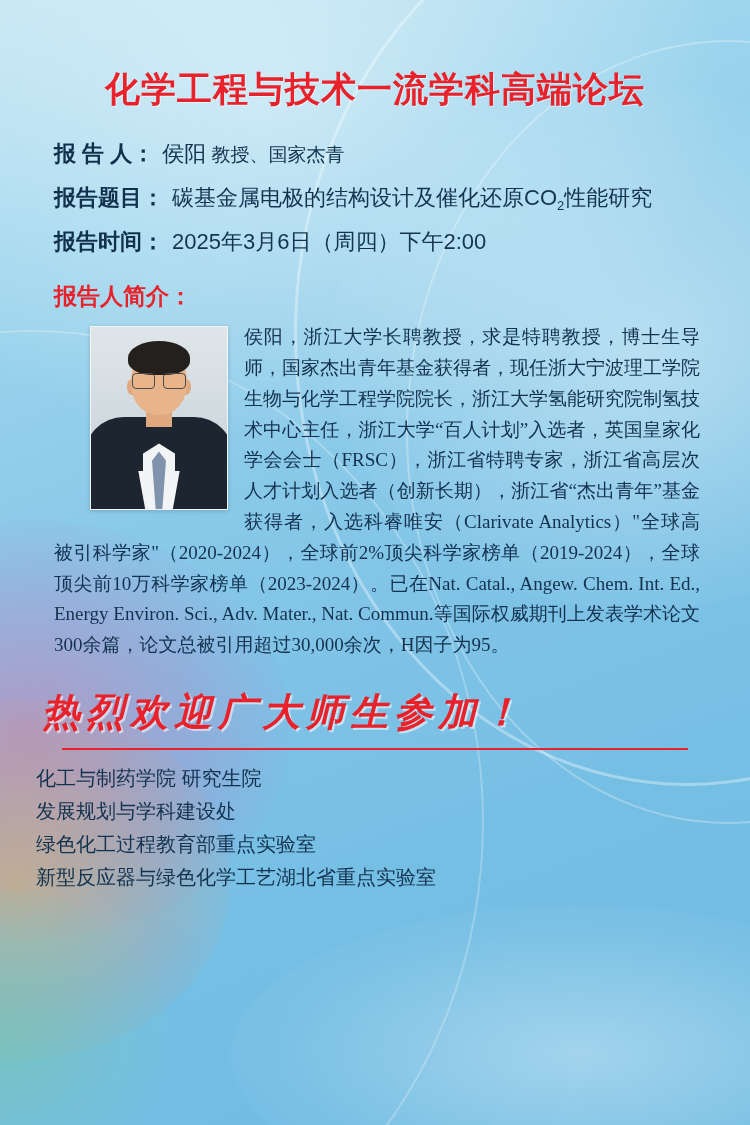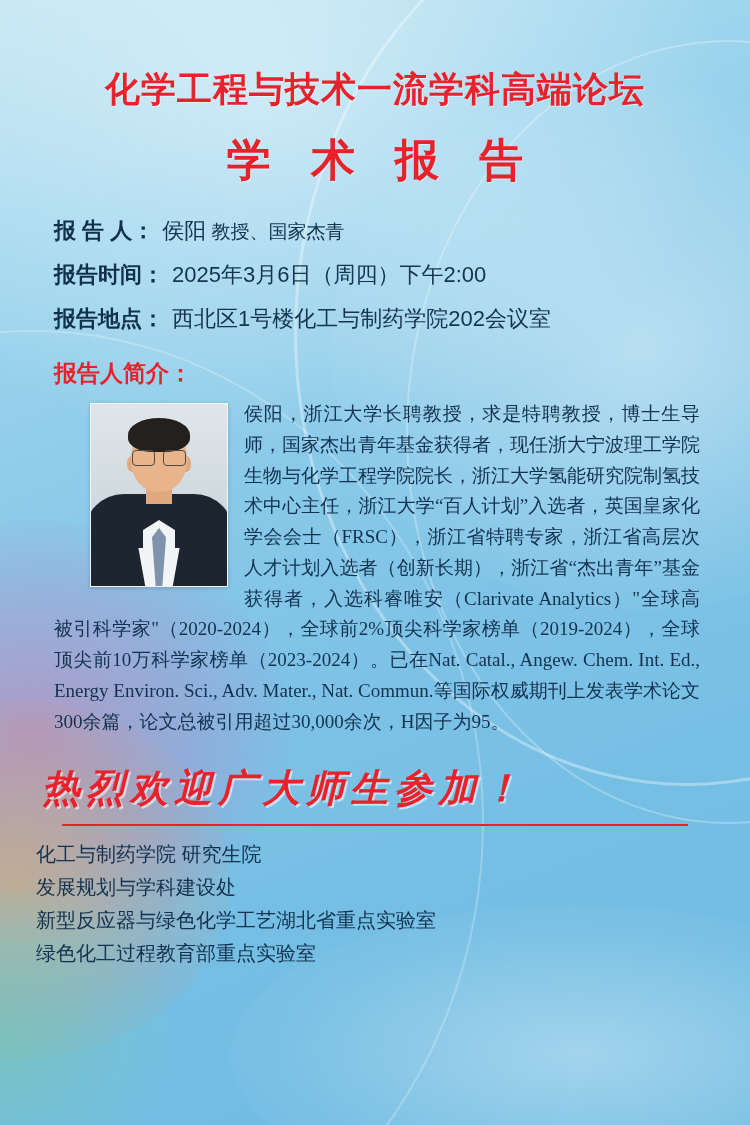--- a/index.html
+++ b/index.html
@@ -244,39 +244,38 @@
   <div class="swoosh sw4"></div>
   <div class="swoosh sw5"></div>
   <div class="swoosh sw6"></div>
   <div class="arc arc1"></div>
   <div class="arc arc2"></div>
   <div class="arc arc3"></div>
 
   <div class="content">
 
     <div class="title-main">化学工程与技术一流学科高端论坛</div>
-    <div class="title-sub">学 术 报 告</div>
 
     <div class="info">
 
       <div class="info-row">
         <span class="info-label">报 告 人：</span>
         <span class="info-value"><span>侯阳</span><span class="small"> 教授、国家杰青</span></span>
       </div>
 
+      <div class="info-row">
+        <span class="info-label">报告题目：</span>
+        <span class="info-value"><span>碳基金属电极的结构设计及催化还原CO</span><sub>2</sub><span>性能研究</span></span>
+      </div>
 
       <div class="info-row">
         <span class="info-label">报告时间：</span>
         <span class="info-value">2025年3月6日（周四）下午2:00</span>
       </div>
 
-      <div class="info-row">
-        <span class="info-label">报告地点：</span>
-        <span class="info-value">西北区1号楼化工与制药学院202会议室</span>
-      </div>
 
     </div>
 
     <div class="bio-heading">报告人简介：</div>
 
     <div class="bio-block">
       <div class="portrait">
         <div class="p-bg"></div>
         <div class="p-body"></div>
         <div class="p-shirt"></div>
@@ -294,18 +293,18 @@
     </div>
 
     <div style="clear:both"></div>
 
     <div class="welcome">热烈欢迎广大师生参加！</div>
     <div class="rule"></div>
 
     <div class="orgs">
       <div>化工与制药学院  研究生院</div>
       <div>发展规划与学科建设处</div>
+      <div>绿色化工过程教育部重点实验室</div>
       <div>新型反应器与绿色化学工艺湖北省重点实验室</div>
-      <div>绿色化工过程教育部重点实验室</div>
     </div>
 
   </div>
 </div>
 
 </body></html>

